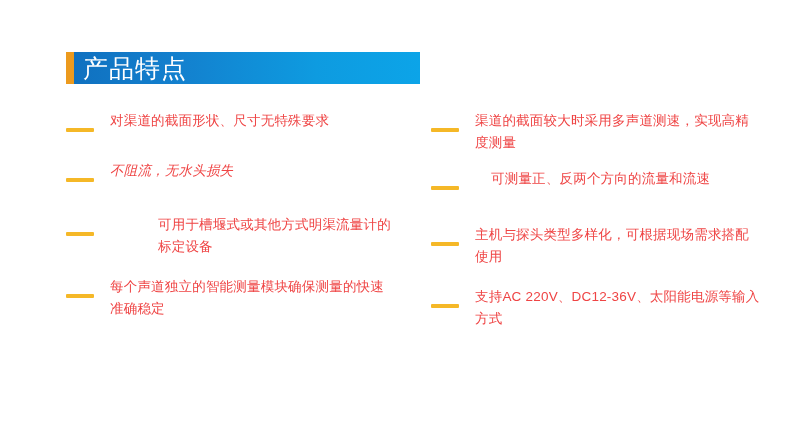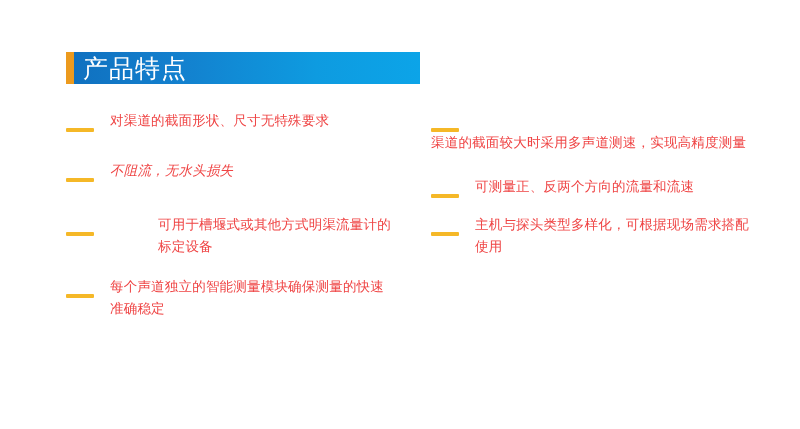--- a/index.html
+++ b/index.html
@@ -92,22 +92,22 @@
     letter-spacing: 0.2px;
     word-break: break-word;
   }
 
   
   .col-left  .bullet:nth-child(1) { margin-bottom: 28px; }
   .col-left  .bullet:nth-child(2) { margin-bottom: 32px; font-style: italic; }
   .col-left  .bullet:nth-child(3) { margin-bottom: 18px; gap: 48px; }
   .col-left  .bullet:nth-child(4) { margin-bottom: 11px; }
 
-  .col-right .bullet:nth-child(1) { margin-bottom: 22px; flex-direction: column; }
-  .col-right .bullet:nth-child(2) { margin-bottom: 16px; }
+  .col-right .bullet:nth-child(1) { margin-bottom: 14px; }
+  .col-right .bullet:nth-child(2) { margin-bottom: 34px; gap: 16px; }
   .col-right .bullet:nth-child(3) { margin-bottom: 18px; }
 </style>
 </head>
 <body>
 
 <div class="slide">
 
   <div class="header">
     <div class="header-accent"></div>
     <div class="header-bar">
@@ -152,18 +152,22 @@
       <div class="bullet">
         <span class="bullet-dash"></span>
         <span class="bullet-text">可测量正、反两个方向的流量和流速</span>
       </div>
 
       <div class="bullet">
         <span class="bullet-dash"></span>
         <span class="bullet-text">主机与探头类型多样化，可根据现场需求搭配使用</span>
       </div>
 
+      <div class="bullet">
+        <span class="bullet-dash"></span>
+        <span class="bullet-text">支持AC 220V、DC12-36V、太阳能电源等输入方式</span>
+      </div>
 
     </div>
 
   </div>
 
 </div>
 
 </body></html>

